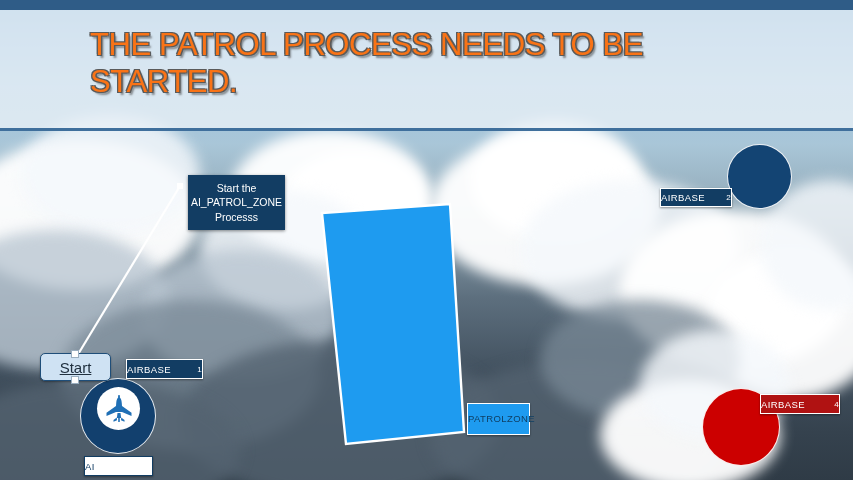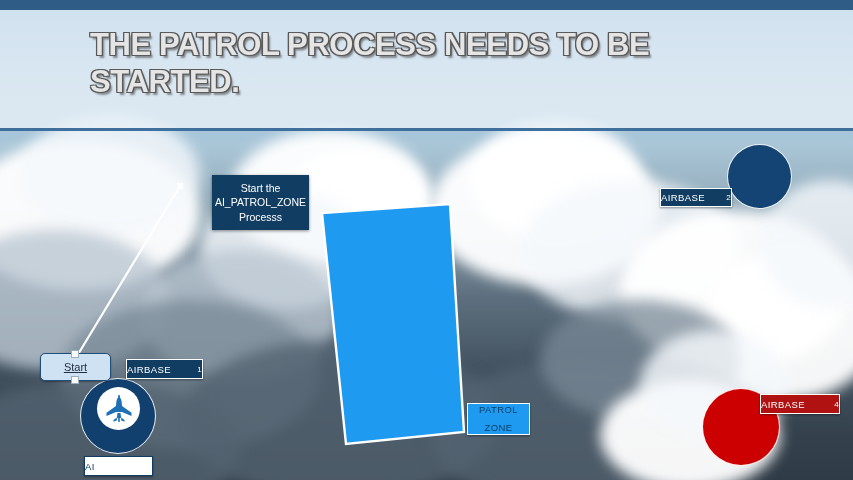--- a/index.html
+++ b/index.html
@@ -51,24 +51,24 @@
     position: absolute; left: 0; top: 10px;
     width: 853px; height: 118px;
     background: rgba(233,240,246,0.80);
     border-bottom: 3px solid #3f6f9c;
   }
   .slide-title {
     position: absolute;
     left: 90px; top: 27px;
     width: 700px;
     font-size: 31px;
-    font-weight: bold;
+    font-weight: normal;
     line-height: 1.18;
     letter-spacing: -0.4px;
-    color: #e5e5e5;
+    color: #f97316;
     text-shadow:
       -1.3px -1.3px 0 #5a5a5a,
        1.3px -1.3px 0 #5a5a5a,
       -1.3px  1.3px 0 #5a5a5a,
        1.3px  1.3px 0 #5a5a5a,
        2.5px  2.5px 2px rgba(60,60,60,0.55);
   }
 
   
   .callout {
@@ -78,36 +78,35 @@
     background: #123d63;
     color: #ffffff;
     font-size: 10.5px;
     line-height: 1.35;
     text-align: center;
     display: flex;
     flex-direction: column;
     align-items: center;
     justify-content: center;
     box-shadow: 0 1px 3px rgba(0,0,0,0.45);
-    margin-left: 24px;
   }
 
   
   .leader { position: absolute; left: 0; top: 0; width: 853px; height: 480px; pointer-events: none; }
 
   
   .start-shape {
     position: absolute;
     left: 40px; top: 353px;
     width: 69px; height: 26px;
     background: #cfe2f3;
     border: 1.6px solid #1f4e79;
     border-radius: 5px;
     display: flex; align-items: center; justify-content: center;
-    font-size: 11px;
+    font-size: 15px;
     color: #20303f;
     box-shadow: 0 1px 2px rgba(0,0,0,0.35);
     text-decoration: underline;
   }
   .handle {
     position: absolute;
     width: 6px; height: 6px;
     background: #ffffff;
     border: 1px solid #9aaec0;
   }
@@ -201,21 +200,21 @@
   <div class="callout">
     <span>Start the</span>
     <span>AI_PATROL_ZONE</span>
     <span>Processs</span>
   </div>
 
   <svg class="zone">
     <polygon points="322,213 450,204 464,432 346,444" fill="#1e9bf0" stroke="#ffffff" stroke-width="2.4"></polygon>
   </svg>
 
-  <div class="label-box lb-blue" style="left:467px; top:403px; width:63px; height:32px; flex-direction:column; line-height:1.25;">
+  <div class="label-box lb-blue" style="left:467px; top:403px; width:63px; height:32px; line-height:1.25;">
     <span>PATROL</span>
     <span>ZONE</span>
   </div>
 
   <div class="circle-marker navy-circle" style="left:727px; top:144px; width:65px; height:65px;"></div>
   <div class="label-box lb-navy" style="left:660px; top:188px; width:72px; height:19px;">
     <span>AIRBASE</span>
     <span class="sc" style="margin-left:3px;">2</span>
   </div>
 

